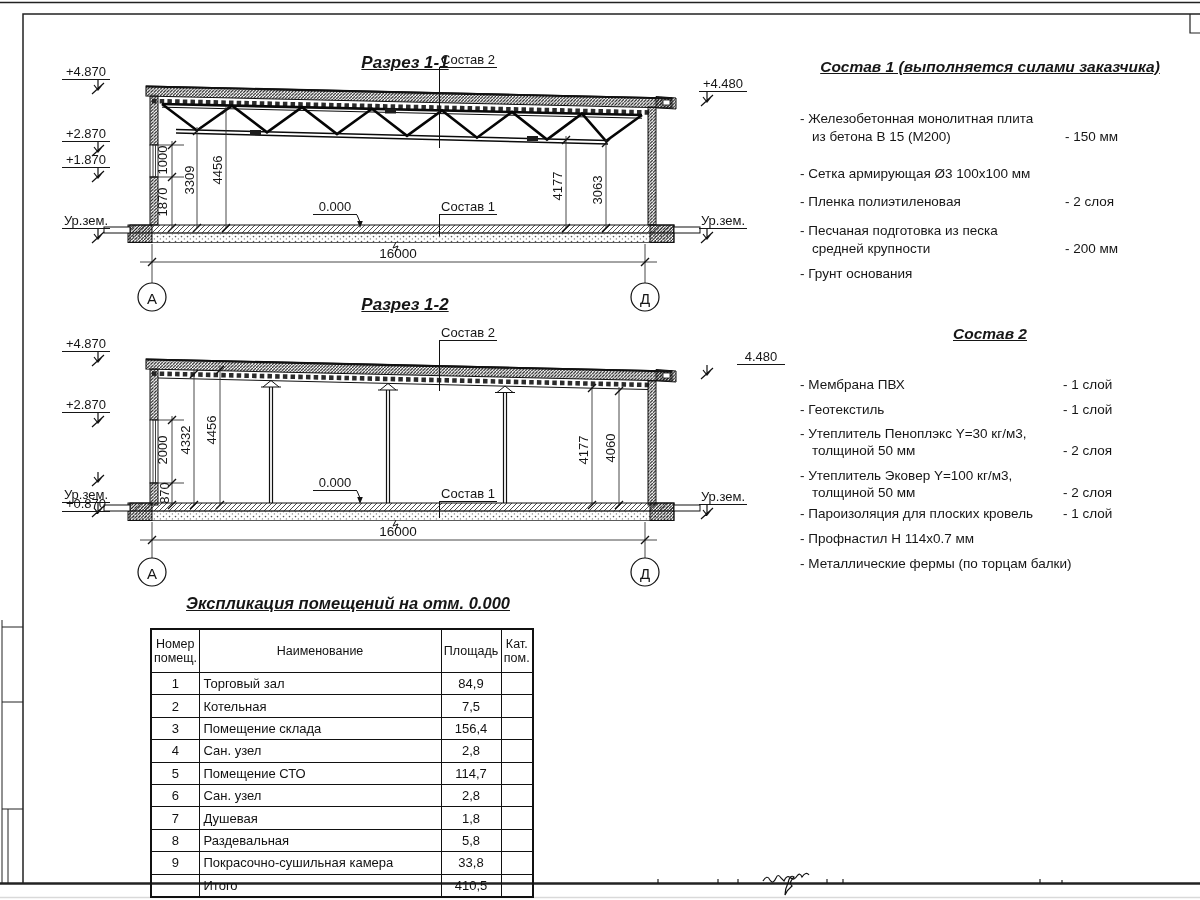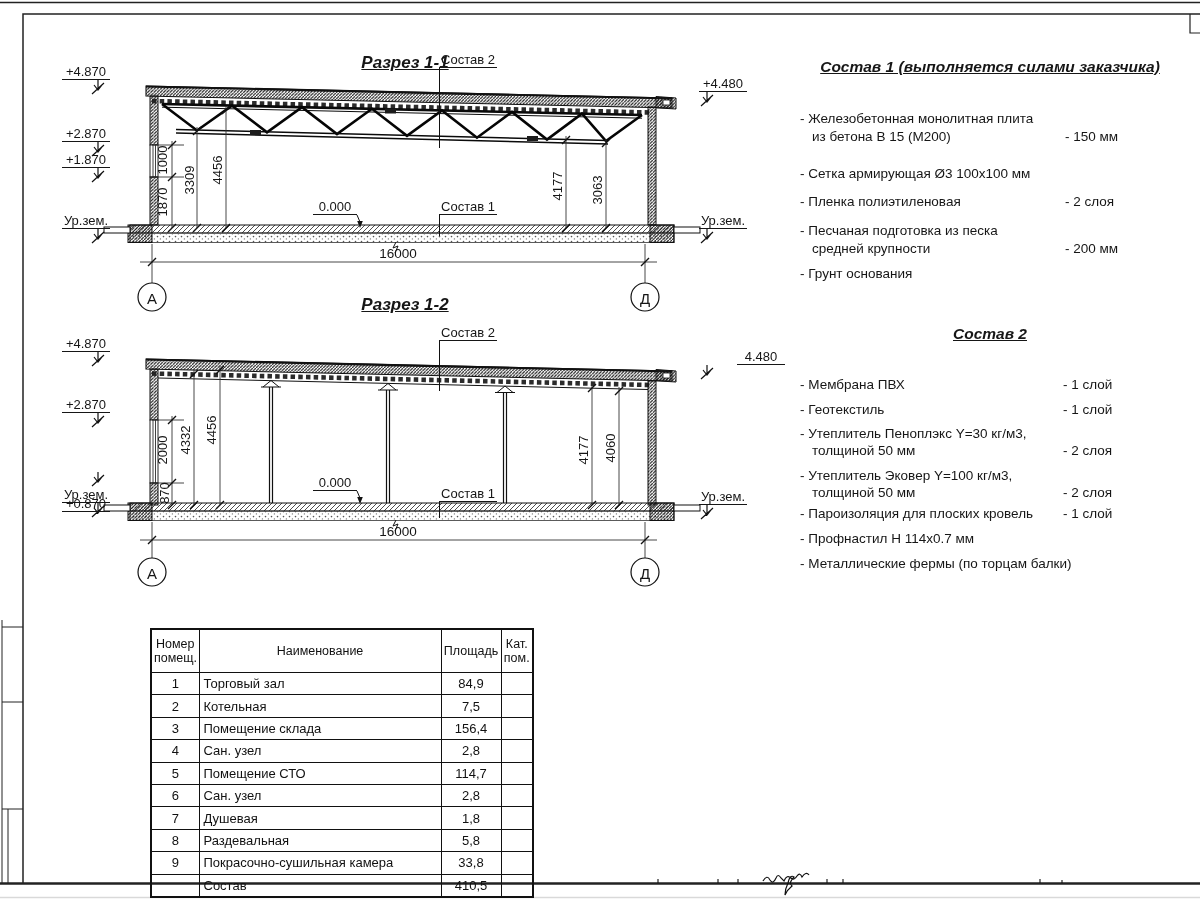--- a/index.html
+++ b/index.html
@@ -192,20 +192,21 @@
 <div class="t li" style="left:812px; top:443px;">толщиной 50 мм</div>
 <div class="t val" style="left:1063px; top:443px;">- 2 слоя</div>
 <div class="t li" style="left:800px; top:468px;">- Утеплитель Эковер Y=100 кг/м3,</div>
 <div class="t li" style="left:812px; top:485px;">толщиной 50 мм</div>
 <div class="t val" style="left:1063px; top:485px;">- 2 слоя</div>
 <div class="t li" style="left:800px; top:506px;">- Пароизоляция для плоских кровель</div>
 <div class="t val" style="left:1063px; top:506px;">- 1 слой</div>
 <div class="t li" style="left:800px; top:531px;">- Профнастил Н 114х0.7 мм</div>
 <div class="t li" style="left:800px; top:556px;">- Металлические фермы (по торцам балки)</div>
 
+<div class="t tbl-title" style="left:150px; top:594px;">Экспликация помещений на отм. 0.000</div>
 <table class="rooms">
   <colgroup>
         <col style="width:48px">
         <col style="width:242px">
         <col style="width:60px">
         <col style="width:32px">
       </colgroup>
   <thead>
     <tr>
       <th>Номер помещ.</th>
@@ -264,20 +265,20 @@
           <td class="c"></td>
         </tr>
     <tr>
           <td class="c">9</td>
           <td class="l">Покрасочно-сушильная камера</td>
           <td class="c">33,8</td>
           <td class="c"></td>
         </tr>
     <tr>
           <td class="c"></td>
-          <td class="l">Состав</td>
+          <td class="l">Итого</td>
           <td class="c">410,5</td>
           <td class="c"></td>
         </tr>
   </tbody>
 </table>
 
 </div>
 
 </body></html>

